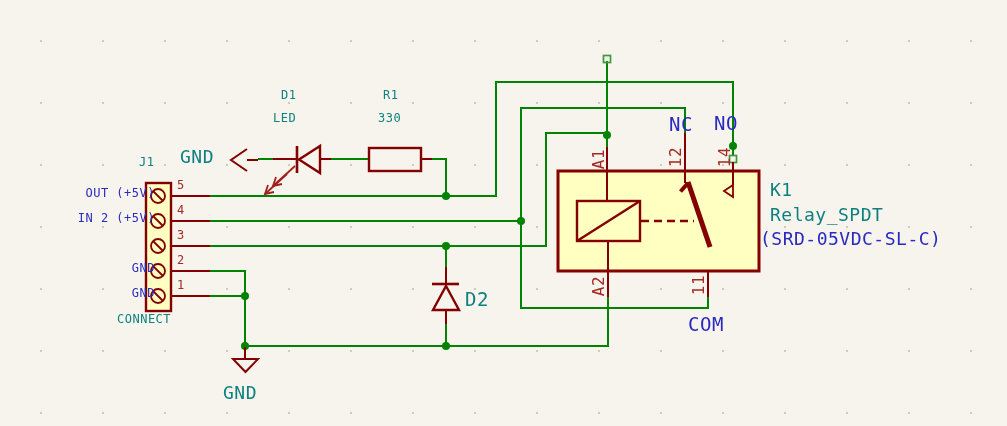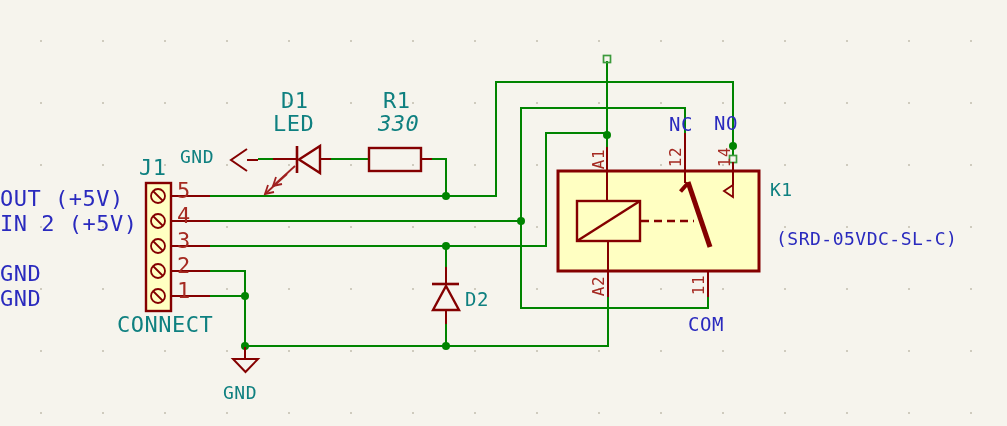--- a/index.html
+++ b/index.html
@@ -5,25 +5,25 @@
   html,body{margin:0;padding:0;}
   .canvas{
     position:relative; width:1007px; height:426px; overflow:hidden;
     background-color:#F6F4ED;
     background-image: radial-gradient(circle, #CFCBBE 1.1px, transparent 1.5px);
     background-size:62px 62px;
     background-position:10px 10px;
     font-family:"DejaVu Sans Mono", monospace;
   }
   .gfx{position:absolute; left:0; top:0;}
-  .t{position:absolute; font-size:22px; letter-spacing:0.5px; white-space:pre; line-height:1.05;}
+  .t{position:absolute; font-size:12px; letter-spacing:0.5px; white-space:pre; line-height:1.05;}
   .teal{color:#0F8080;}
   .blue{color:#2A2ABE;}
   .pinred{color:#A52A22;}
-  .net{width:142px; text-align:left; left:0;}
+  .net{width:142px; text-align:right; left:13px;}
   .big{font-size:18px;}
   .lbl19{font-size:19px;}
   .rot{transform:translate(-50%,-50%) rotate(-90deg); font-size:16px; letter-spacing:0.5px;}
 </style>
 </head>
 <body>
 
 <div class="canvas">
 
   <svg class="gfx" width="1007" height="426" viewBox="0 0 1007 426">
@@ -156,32 +156,33 @@
   <div class="t pinred" style="left:177px;top:279px;">1</div>
 
   <div class="t teal" style="left:139px;top:156px;">J1</div>
   <div class="t teal" style="left:117px;top:313px;">CONNECT</div>
 
   <div class="t teal big" style="left:180px;top:148px;">GND</div>
 
   <div class="t teal" style="left:281px;top:89px;">D1</div>
   <div class="t teal" style="left:273px;top:112px;">LED</div>
   <div class="t teal" style="left:383px;top:89px;">R1</div>
-  <div class="t teal" style="left:378px;top:112px;font-style:italic;">330</div>
+  <div class="t teal" style="left:378px;top:112px;">330</div>
 
   <div class="t teal lbl19" style="left:465px;top:290px;">D2</div>
 
   <div class="t teal big" style="left:223px;top:384px;">GND</div>
 
   <div class="t blue lbl19" style="left:669px;top:115px;">NC</div>
   <div class="t blue lbl19" style="left:714px;top:114px;text-align:right;">NO</div>
   <div class="t blue lbl19" style="left:688px;top:315px;">COM</div>
 
   <div class="t teal big" style="left:770px;top:181px;">K1</div>
-  <div class="t blue big" style="left:760px;top:230px;padding-left:16px;">(SRD-05VDC-SL-C)</div>
+  <div class="t teal big" style="left:770px;top:206px;">Relay_SPDT</div>
+  <div class="t blue big" style="left:760px;top:230px;">(SRD-05VDC-SL-C)</div>
 
   <div class="t pinred rot" style="left:599px;top:159px;">A1</div>
   <div class="t pinred rot" style="left:676px;top:157px;">12</div>
   <div class="t pinred rot" style="left:725px;top:157px;">14</div>
   <div class="t pinred rot" style="left:599px;top:286px;">A2</div>
   <div class="t pinred rot" style="left:699px;top:285px;">11</div>
 
 </div>
 
 </body></html>

